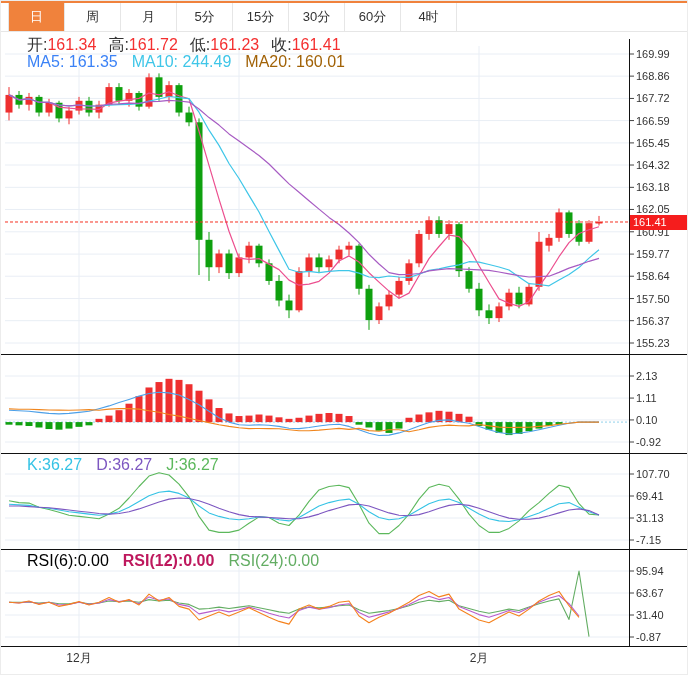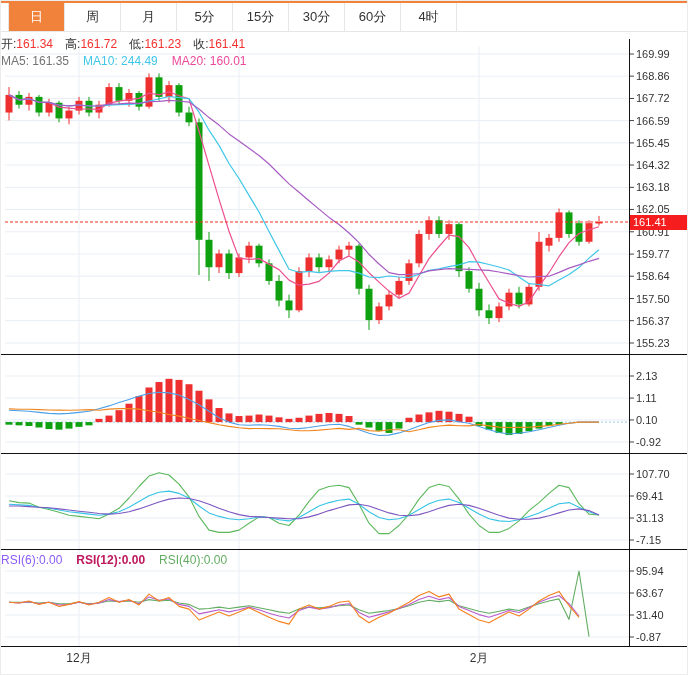--- a/index.html
+++ b/index.html
@@ -6,21 +6,21 @@
   .app{position:relative;width:688px;height:675px;background:#fff;overflow:hidden;
        font-family:"Liberation Sans","DejaVu Sans",sans-serif;border:1px solid #ececec;box-sizing:border-box;}
   .tabbar{position:absolute;top:0;left:0;right:0;height:31px;box-sizing:border-box;
           border-top:2px solid #f0823c;border-bottom:1px solid #e6e6e6;background:#fff;
           display:flex;padding-left:7px;z-index:3;}
   .tab{width:55px;height:28px;line-height:28px;text-align:center;font-size:13px;color:#333;
        border-right:1px solid #e6e6e6;cursor:pointer;user-select:none;}
   .tab:first-child{border-left:1px solid #e6e6e6;}
   .tab.selected{background:#f0823c;color:#fff;}
   svg.chart{position:absolute;top:0;left:0;z-index:1;}
-  .inforow{position:absolute;left:0;z-index:2;font-size:12px;white-space:nowrap;line-height:15px;}
+  .inforow{position:absolute;left:26px;z-index:2;font-size:16px;white-space:nowrap;line-height:15px;}
   .inforow .pair{margin-right:12px;}
   .inforow .lbl{color:#333;}
   .inforow .seg{margin-right:14px;}
   .price-tag{position:absolute;left:629px;top:214px;width:58px;height:15px;z-index:2;
              background:#f51d1d;color:#fff;font-size:11px;line-height:15px;padding-left:3px;box-sizing:border-box;}
 </style>
 </head>
 <body>
 
 <div class="app">
@@ -316,16 +316,17 @@
       <polyline points="8.0,601.3 18.0,602.0 28.0,600.0 38.0,603.4 48.0,601.3 58.0,605.4 68.0,603.4 78.0,600.6 88.0,604.0 98.0,601.3 108.0,596.5 118.0,601.3 128.0,598.6 138.0,604.0 148.0,593.1 158.0,600.0 168.0,596.5 178.0,605.4 188.0,608.1 198.0,619.0 208.0,615.0 218.0,610.9 228.0,615.0 238.0,610.9 248.0,606.8 258.0,611.5 268.0,616.3 278.0,620.4 288.0,623.1 298.0,608.1 308.0,604.0 318.0,608.1 328.0,605.4 338.0,601.3 348.0,600.0 358.0,615.0 368.0,621.8 378.0,616.3 388.0,612.2 398.0,606.8 408.0,601.3 418.0,594.5 428.0,590.4 438.0,595.9 448.0,593.1 458.0,608.1 468.0,613.6 478.0,619.0 488.0,621.8 498.0,616.3 508.0,610.9 518.0,615.0 528.0,608.1 538.0,600.0 548.0,594.5 558.0,590.4 568.0,604.7 578.0,616.3" fill="none" stroke="#f5821e" stroke-width="1.1" stroke-linejoin="round"></polyline>
       <line x1="0" y1="353.5" x2="688" y2="353.5" stroke="#111111" stroke-width="1"></line>
       <line x1="0" y1="452.5" x2="688" y2="452.5" stroke="#111111" stroke-width="1"></line>
       <line x1="0" y1="548.5" x2="688" y2="548.5" stroke="#111111" stroke-width="1"></line>
       <line x1="0" y1="645.5" x2="688" y2="645.5" stroke="#111111" stroke-width="1"></line>
       <line x1="628.5" y1="38" x2="628.5" y2="645.5" stroke="#111111" stroke-width="1"></line>
       <text x="78" y="661" fill="#333333" font-size="12" font-family="&quot;Liberation Sans&quot;,&quot;DejaVu Sans&quot;,sans-serif" text-anchor="middle">12月</text>
       <text x="478" y="661" fill="#333333" font-size="12" font-family="&quot;Liberation Sans&quot;,&quot;DejaVu Sans&quot;,sans-serif" text-anchor="middle">2月</text>
     </svg>
   <div class="inforow" id="ohlcRow" style="top:36px"><span class="pair"><span class="lbl">开:</span><span style="color: rgb(244, 48, 48);">161.34</span></span><span class="pair"><span class="lbl">高:</span><span style="color: rgb(244, 48, 48);">161.72</span></span><span class="pair"><span class="lbl">低:</span><span style="color: rgb(244, 48, 48);">161.23</span></span><span class="pair"><span class="lbl">收:</span><span style="color: rgb(244, 48, 48);">161.41</span></span></div>
-  <div class="inforow" id="maRow" style="top:53px"><span class="seg" style="color: #737373;">MA5: 161.35</span><span class="seg" style="color: rgb(63, 198, 232);">MA10: 244.49</span><span class="seg" style="color: #ec4899;">MA20: 160.01</span></div>
-  <div class="inforow" id="rsiRow" style="top:552px"><span class="seg" style="color: #8b5cf6;">RSI(6):0.00</span><span class="seg" style="color: #be185d; font-weight: bold;">RSI(12):0.00</span><span class="seg" style="color: rgb(99, 173, 99);">RSI(40):0.00</span></div>
+  <div class="inforow" id="maRow" style="top:53px"><span class="seg" style="color: #3b82f6;">MA5: 161.35</span><span class="seg" style="color: rgb(63, 198, 232);">MA10: 244.49</span><span class="seg" style="color: #a16207;">MA20: 160.01</span></div>
+  <div class="inforow" id="kdjRow" style="top:456px"><span class="seg" style="color: rgb(53, 195, 229);">K:36.27</span><span class="seg" style="color: rgb(125, 87, 193);">D:36.27</span><span class="seg" style="color: rgb(92, 184, 92);">J:36.27</span></div>
+  <div class="inforow" id="rsiRow" style="top:552px"><span class="seg" style="color: #000000;">RSI(6):0.00</span><span class="seg" style="color: #be185d; font-weight: bold;">RSI(12):0.00</span><span class="seg" style="color: rgb(99, 173, 99);">RSI(24):0.00</span></div>
   <div class="price-tag">161.41</div>
 </div>
 
 </body></html>

